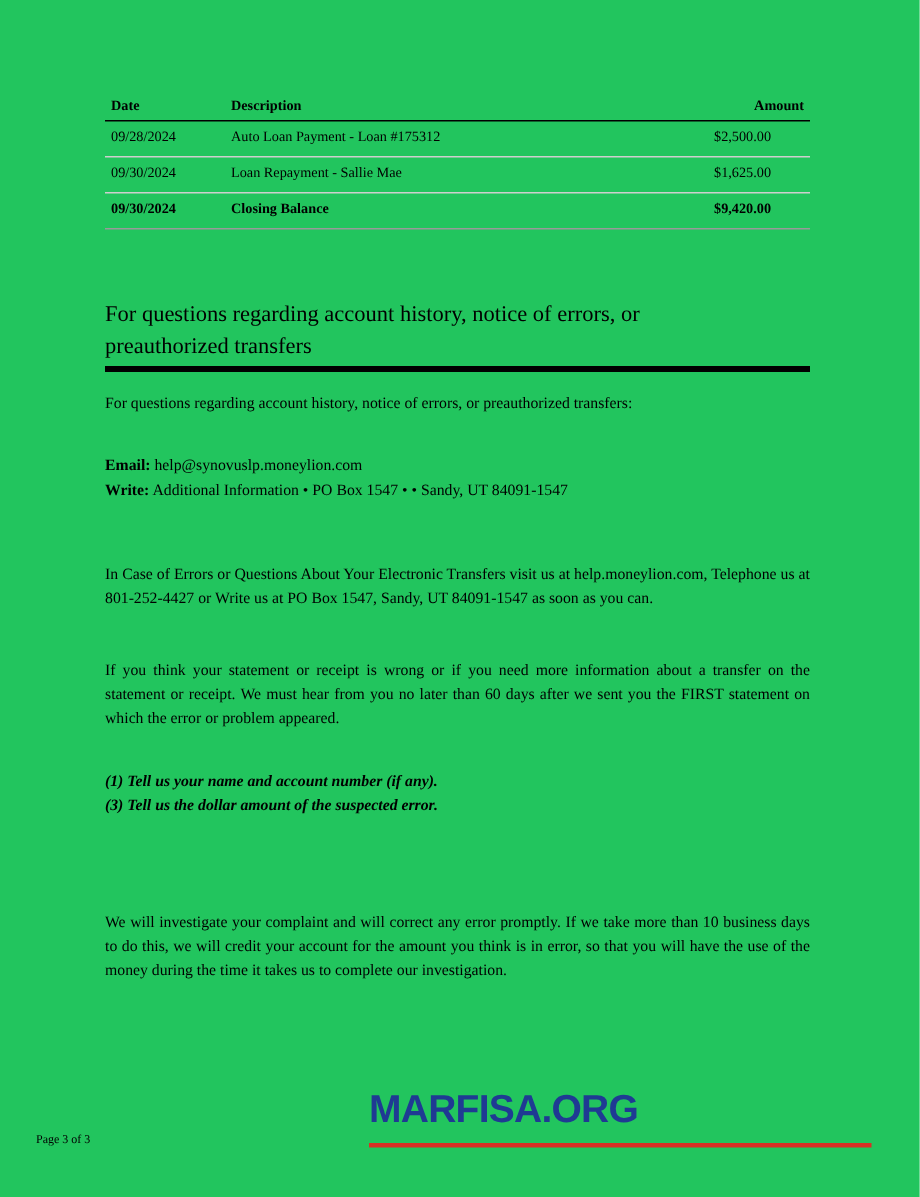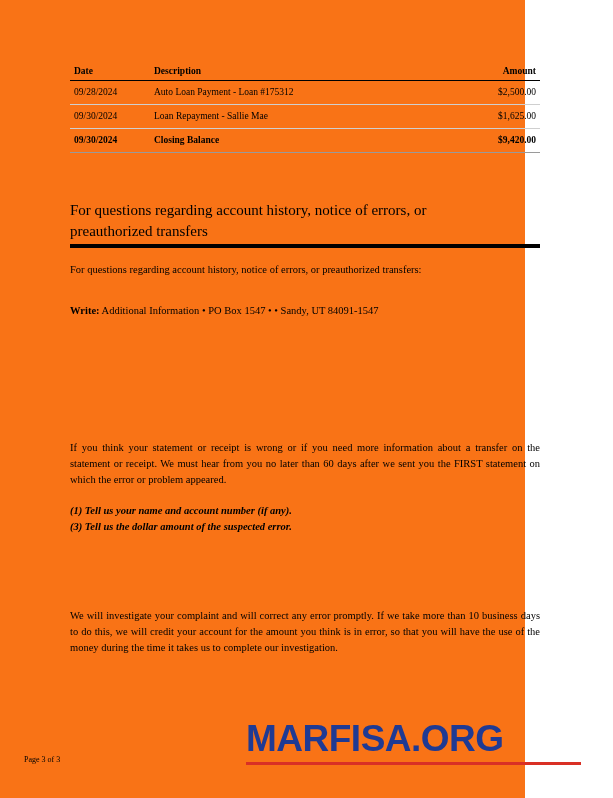--- a/index.html
+++ b/index.html
@@ -11,23 +11,23 @@
     width: 613px;
     height: 798px;
     position: relative;
     font-family: "Liberation Serif", serif;
     color: #000000;
     overflow: hidden;
   }
   .page {
     position: absolute;
     left: 0; top: 0;
-    width: 525px;
+    width: 613px;
     height: 798px;
-    background: #f97316;
+    background: #22c55e;
   }
 
   
   .txn-table {
     position: absolute;
     left: 70px;
     top: 64px;
     width: 470px;
     border-collapse: collapse;
     font-size: 9.5px;
@@ -42,21 +42,21 @@
   }
   .txn-table th.c-date { width: 80px; padding-left: 4px;}
   .txn-table th.c-desc { width: 300px; }
   .txn-table th.c-amt  { text-align: right; padding-right: 4px;}
   .txn-table td {
     padding: 6px 0 7px 0;
     border-bottom: 0.8px solid #cfcfcf;
     vertical-align: middle;
   }
   .txn-table td.c-date { padding-left: 4px; margin-left: 12px; }
-  .txn-table td.c-amt { text-align: right; padding-right: 4px; }
+  .txn-table td.c-amt { text-align: center; padding-right: 4px; }
   .txn-table tr.total td {
     font-weight: bold;
     border-bottom: 1.1px solid #9a9a9a;
   }
 
   
   .section-heading {
     position: absolute;
     left: 70px;
     top: 200px;
@@ -81,39 +81,39 @@
     width: 470px;
     font-size: 10.5px;
     line-height: 16px;
     text-align: justify;
   }
   .p-intro { top: 262px; width: 400px; text-align: left;}
   .contact-block { top: 302px; width: 470px; line-height: 17px; text-align: left;}
   .contact-block b { font-weight: bold; }
   .p-errors { top: 376px; }
   .p-think  { top: 440px; }
-  .p-items  { top: 503px; font-style: italic; font-weight: bold; line-height: 15.5px; text-align: left;}
+  .p-items  { top: 514px; font-style: italic; font-weight: bold; line-height: 15.5px; text-align: left;}
   .p-invest { top: 608px; }
 
   
   .page-number {
     position: absolute;
     left: 24px;
     top: 755px;
     font-size: 8px;
     font-family: "Liberation Serif", serif;
     color: #000;
   }
   .watermark {
     position: absolute;
     left: 246px;
     top: 718px;
     font-family: "Liberation Sans", sans-serif;
     font-weight: bold;
-    font-size: 37px;
+    font-size: 26px;
     letter-spacing: -0.5px;
     line-height: 42px;
     white-space: nowrap;
   }
   .wm-marfisa { color: #1f3a93; }
   .wm-org { color: #1f3a93; }
   .wm-underline {
     position: absolute;
     left: 246px;
     top: 762px;
@@ -154,24 +154,28 @@
     </tbody>
   </table>
 
   <div class="section-heading">For questions regarding account history, notice of errors, or preauthorized transfers</div>
   <div class="heading-rule"></div>
 
   <div class="body-text p-intro">For questions regarding account history, notice of errors, or preauthorized transfers:</div>
 
   <div class="body-text contact-block">
     <div>
+      <b>Email:</b><span> help@synovuslp.moneylion.com</span>
+    </div>
+    <div>
       <b>Write:</b><span> Additional Information • PO Box 1547 •   • Sandy, UT 84091-1547</span>
     </div>
   </div>
 
+  <div class="body-text p-errors">In Case of Errors or Questions About Your Electronic Transfers visit us at help.moneylion.com, Telephone us at 801-252-4427 or Write us at PO Box 1547, Sandy, UT 84091-1547 as soon as you can.</div>
 
   <div class="body-text p-think">If you think your statement or receipt is wrong or if you need more information about a transfer on the statement or receipt. We must hear from you no later than 60 days after we sent you the FIRST statement on which the error or problem appeared.</div>
 
   <div class="body-text p-items">
     <div>(1) Tell us your name and account number (if any).</div>
     <div>(3) Tell us the dollar amount of the suspected error.</div>
   </div>
 
   <div class="body-text p-invest">We will investigate your complaint and will correct any error promptly. If we take more than 10 business days to do this, we will credit your account for the amount you think is in error, so that you will have the use of the money during the time it takes us to complete our investigation.</div>
 

